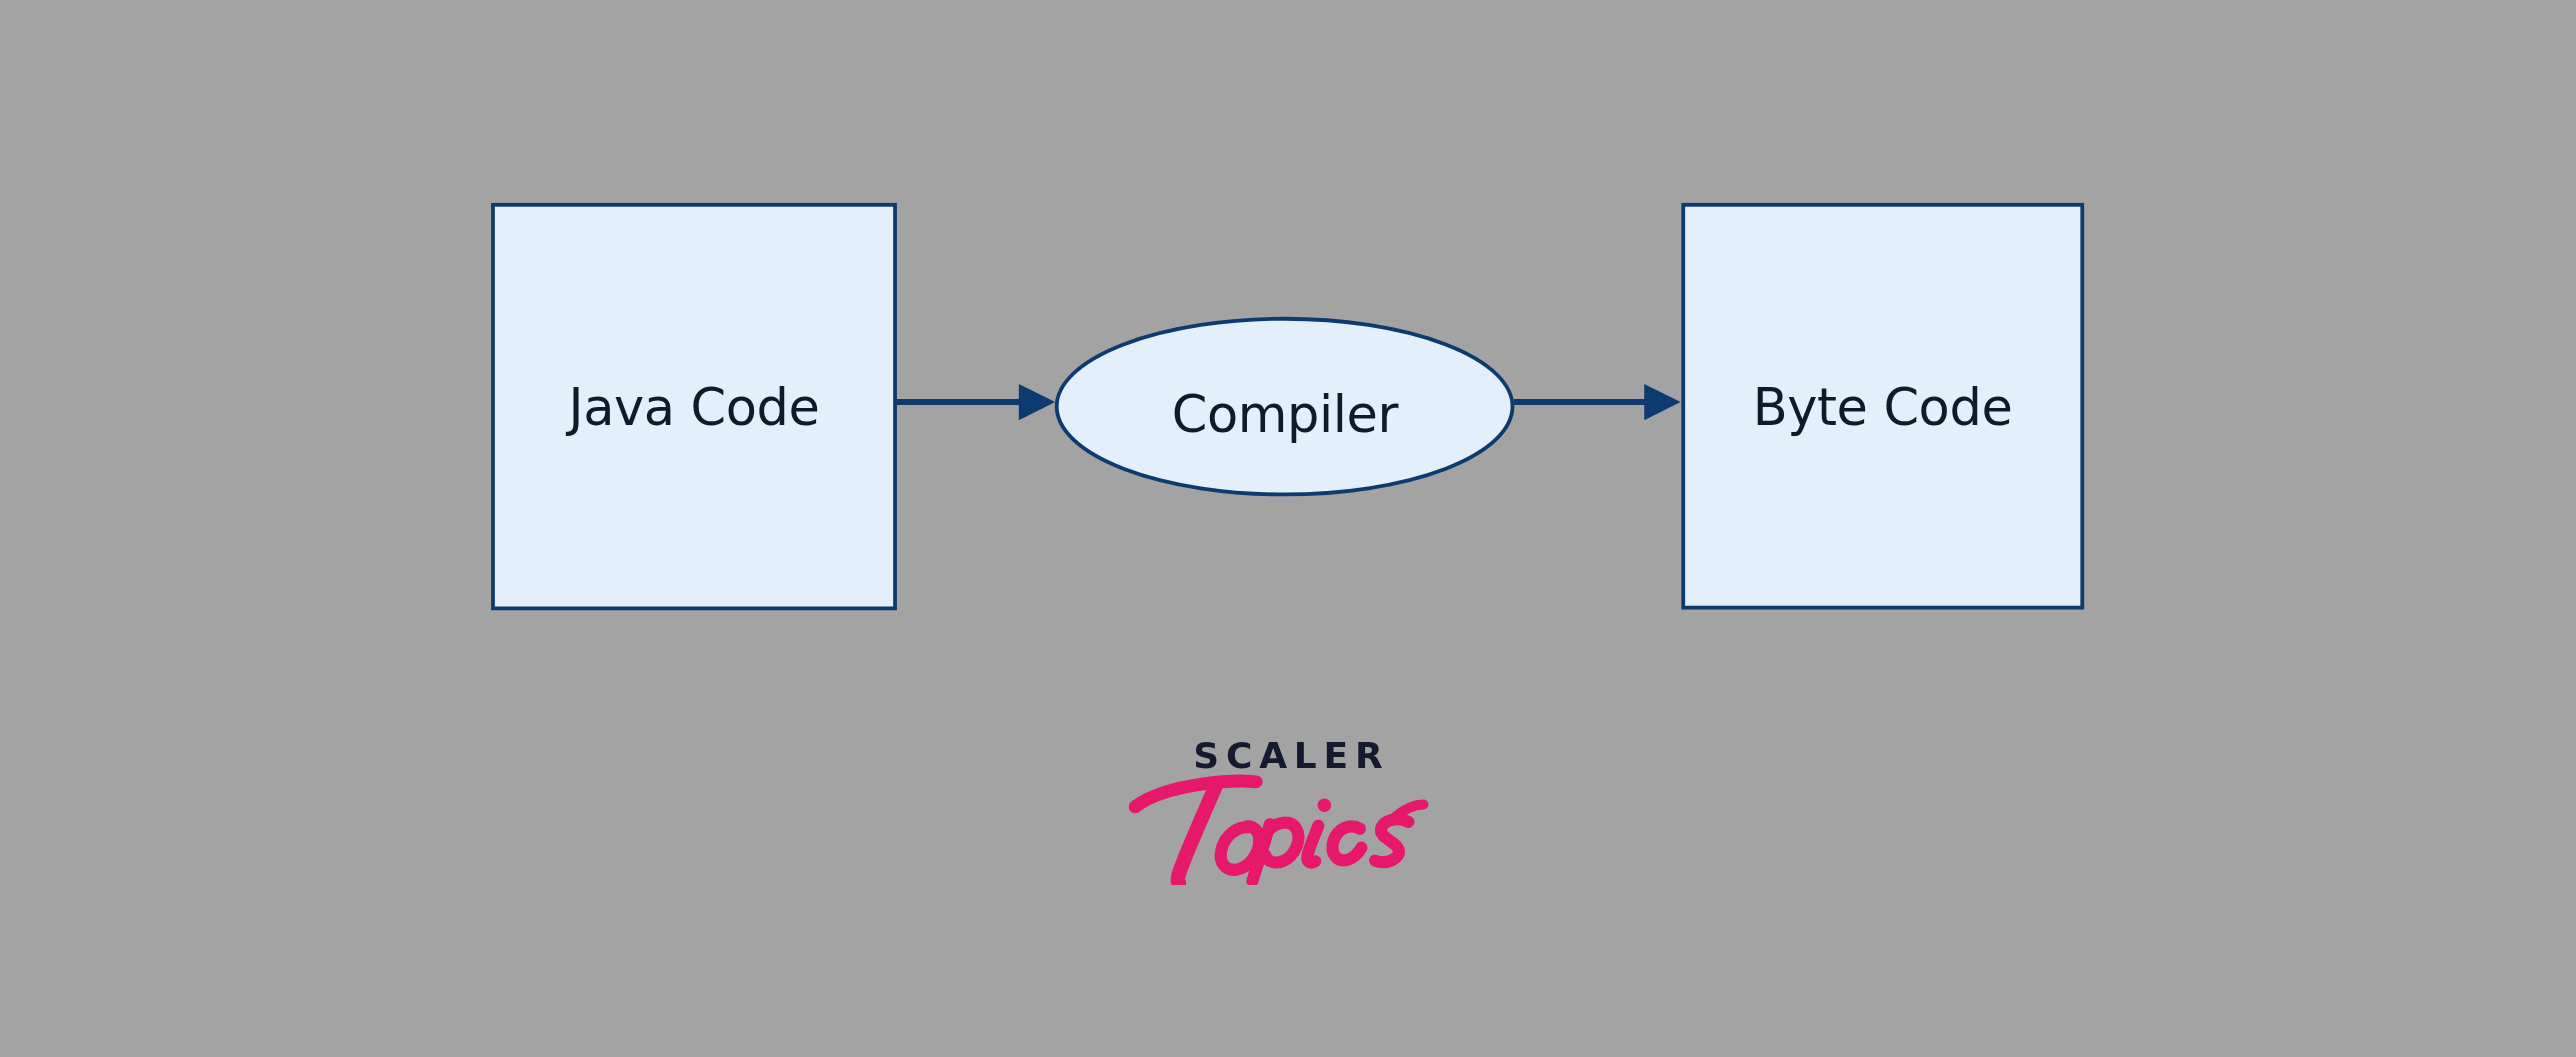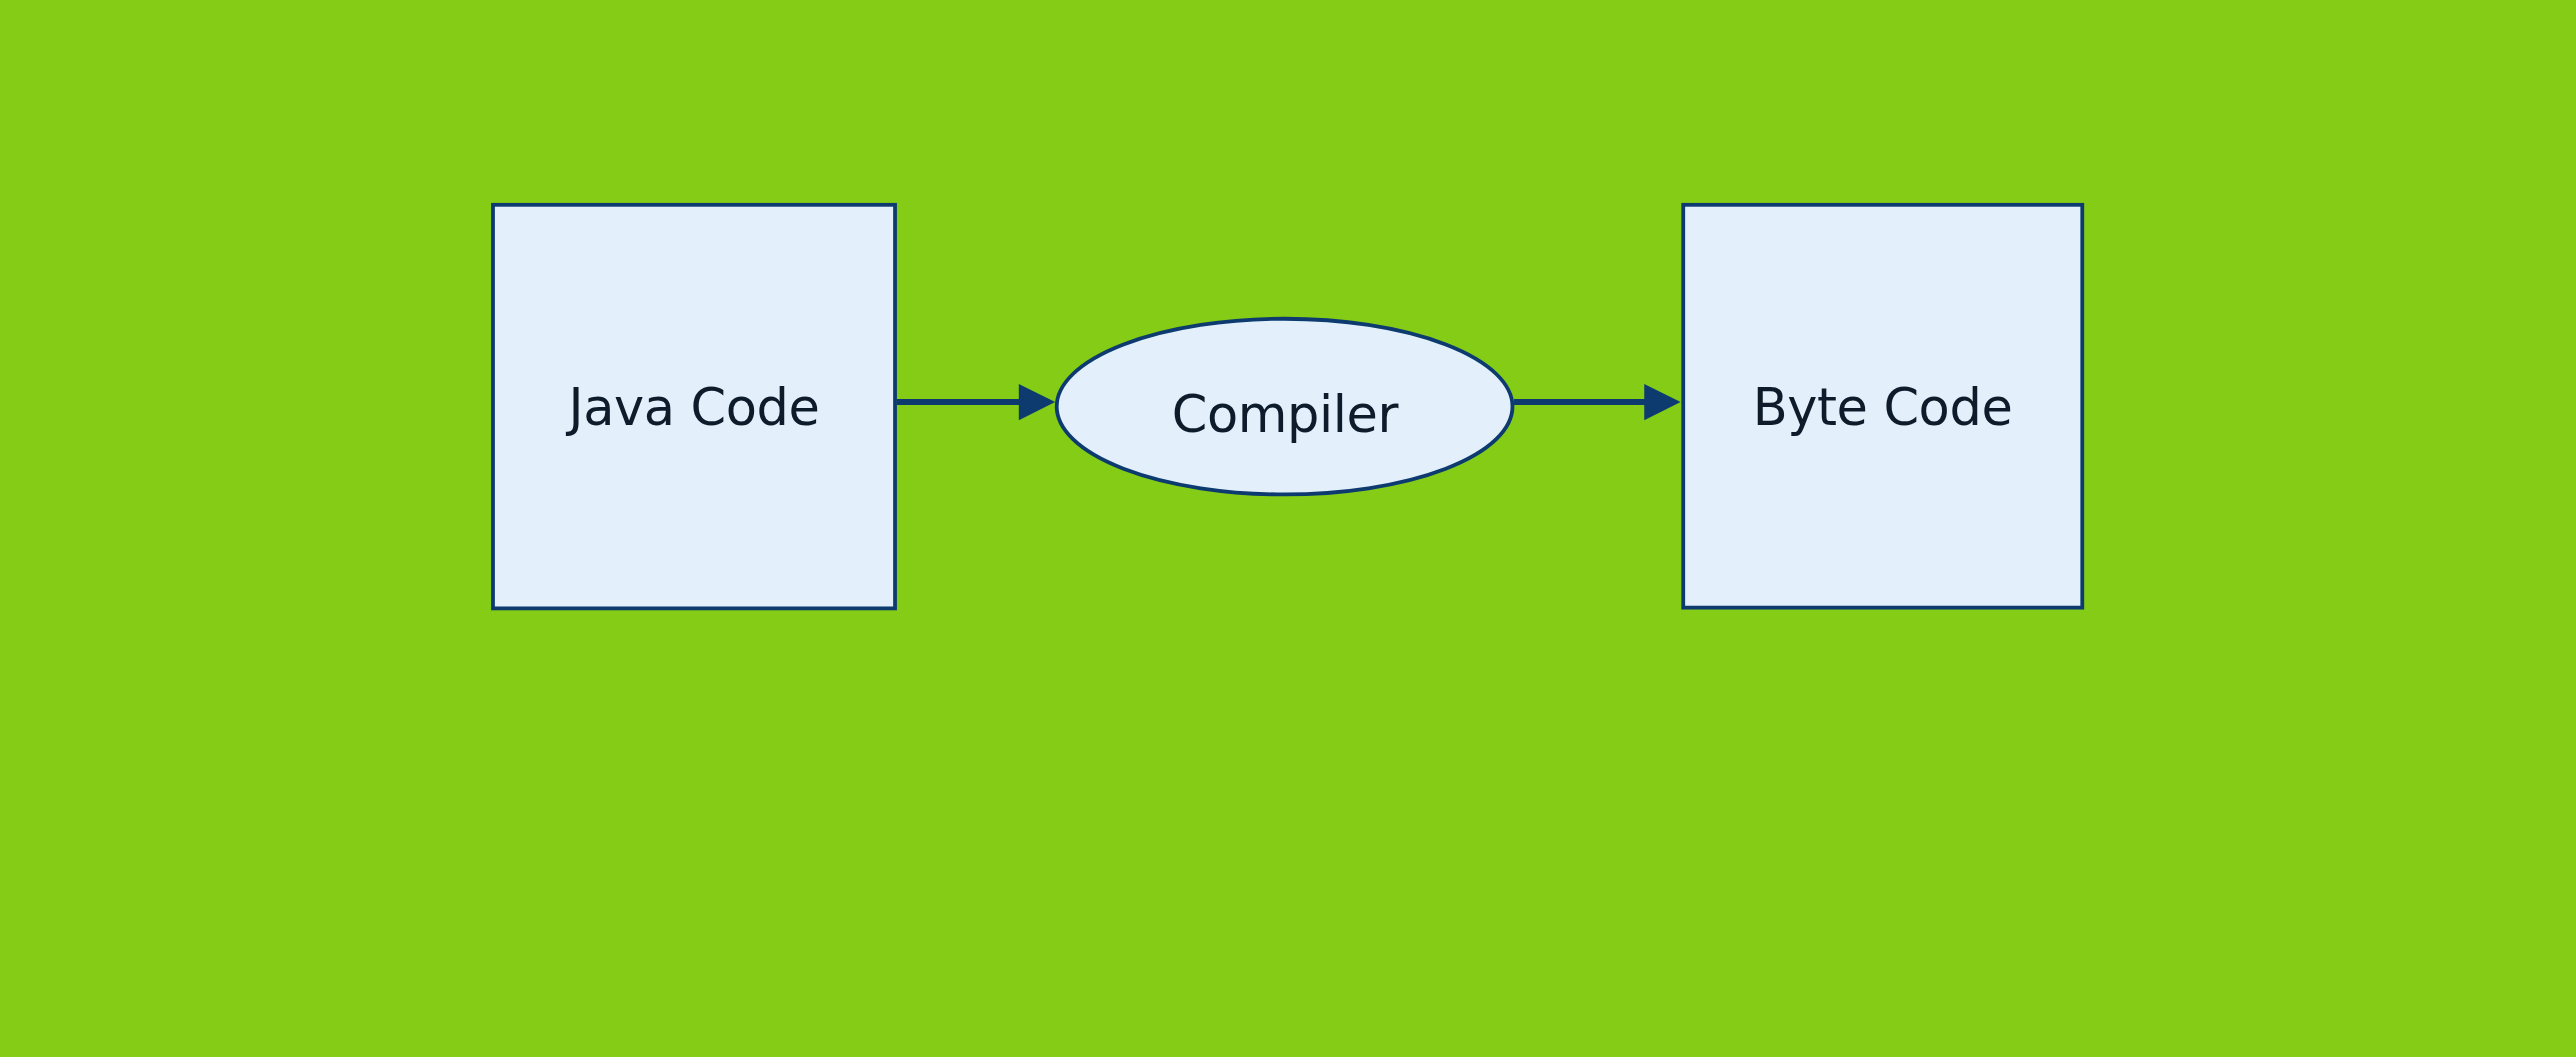--- a/index.html
+++ b/index.html
@@ -15,21 +15,21 @@
     overflow: hidden;
     font-family: "DejaVu Sans", "Liberation Sans", sans-serif;
   }
 
   #canvas {
     position: absolute;
     left: 0;
     top: 0;
     width: 2576px;
     height: 1057px;
-    background: #84cc16;
+    background: #a3a3a3;
   }
 
   .diagram-svg {
     position: absolute;
     left: 0;
     top: 0;
     width: 2576px;
     height: 1057px;
   }
 
@@ -123,15 +123,48 @@
     <rect x="2222.5" y="270.5" width="527" height="532" fill="#e3f0fb" stroke="#0d3b70" stroke-width="5"></rect>
 
   </svg>
 
   <div class="node-label" id="label-java-code">Java Code</div>
 
   <div class="node-label" id="label-byte-code">Byte Code</div>
 
   <div class="node-label" id="label-compiler">Compiler</div>
 
+  <div id="logo">
+
+    <div id="logo-scaler">SCALER</div>
+
+    <div id="logo-topics">
+      <svg width="318" height="114" viewBox="0 0 420 150" xmlns="http://www.w3.org/2000/svg">
+
+        <g fill="none" stroke="#e5186c" stroke-linecap="round" stroke-linejoin="round">
+
+          <path d="M8 47 C30 30 62 22 96 17 C124 13 150 12 168 14" stroke-width="17"></path>
+          <path d="M116 16 C104 44 86 84 74 114 C66 134 62 145 66 148" stroke-width="19"></path>
+
+          <path d="M160 74 C142 72 126 86 122 104 C118 121 128 132 142 130
+                   C159 127 172 109 172 92 C172 79 165 72 155 73" stroke-width="16"></path>
+
+          <path d="M186 70 C180 92 170 122 163 145" stroke-width="16"></path>
+          <path d="M184 78 C196 66 214 64 221 76 C229 90 219 112 203 119
+                   C192 123 183 119 180 111" stroke-width="16"></path>
+
+          <path d="M250 72 C244 88 238 101 236 110 C234 119 238 123 246 119" stroke-width="16"></path>
+          <circle cx="258" cy="45" r="9" fill="#e5186c" stroke="none"></circle>
+
+          <path d="M305 76 C292 68 275 76 270 92 C265 109 275 121 289 117
+                   C297 114 303 108 307 101" stroke-width="16"></path>
+
+          <path d="M369 67 C356 60 336 64 333 76 C330 88 352 92 356 103
+                   C360 115 341 124 325 118" stroke-width="16"></path>
+          <path d="M352 60 C364 50 378 44 389 44" stroke-width="13"></path>
+        </g>
+      </svg>
+    </div>
+
+  </div>
 
 </div>
 
 
 </body></html>

